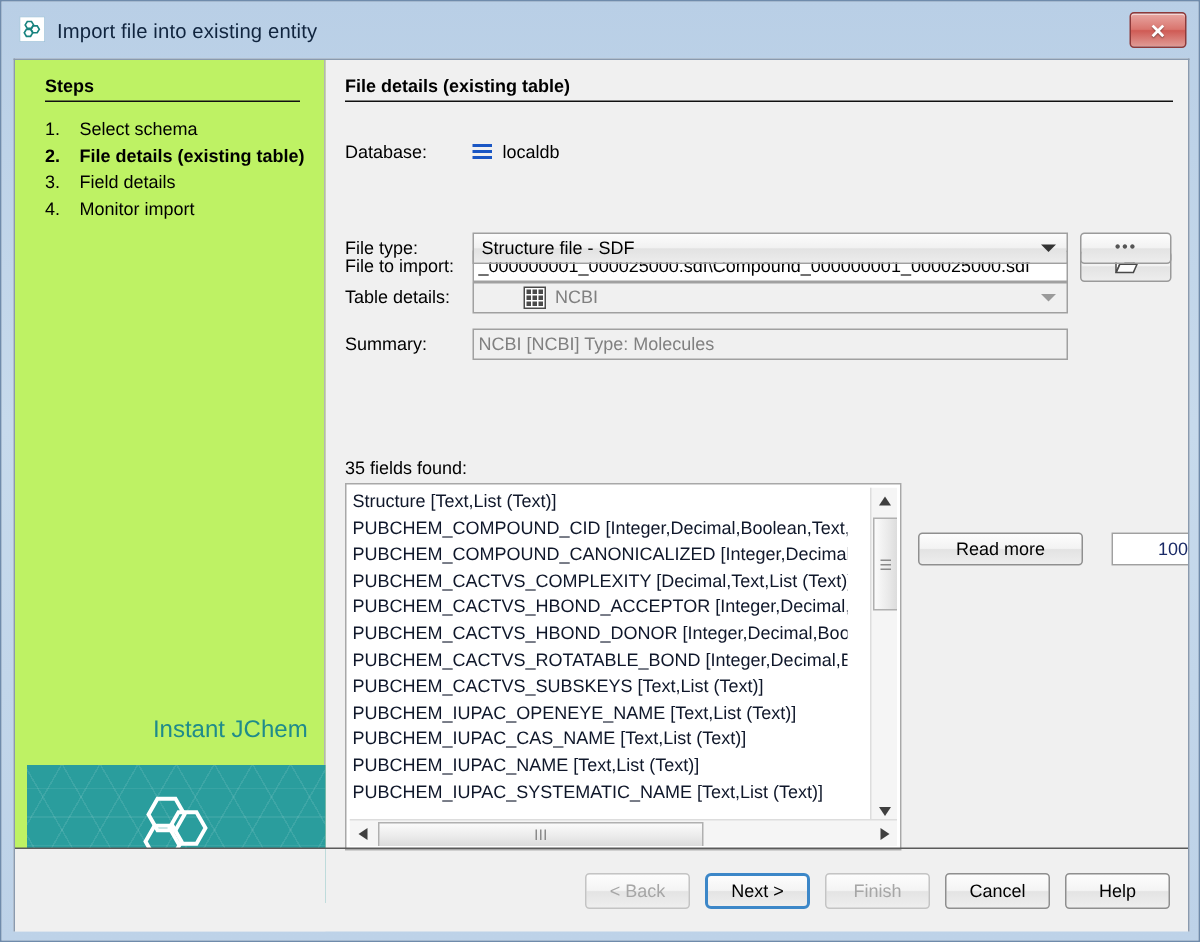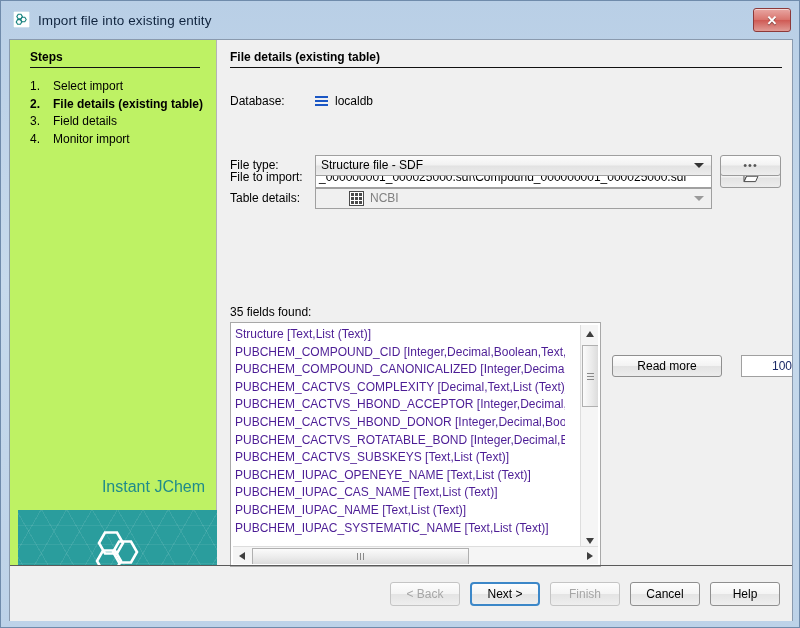--- a/index.html
+++ b/index.html
@@ -278,21 +278,21 @@
     overflow: hidden;
   }
   #fields-list {
     position: absolute;
     left: 2px; top: 1px;
     width: 330px;
     overflow: hidden;
   }
   .field-item {
     font-size: 12px;
-    color: #4c1d95;
+    color: #0f172a;
     line-height: 17.6px;
     height: 17.6px;
     white-space: nowrap;
     overflow: hidden;
     cursor: default;
   }
   
   #v-scroll {
     position: absolute;
     right: 0; top: 0;
@@ -463,21 +463,21 @@
     </div>
   </div>
 
   <div id="client">
 
     <div id="steps-panel">
       <div id="steps-title">Steps</div>
       <div id="steps-list">
         <div class="step-row">
           <span class="step-num">1.</span>
-          <span class="step-label">Select import</span>
+          <span class="step-label">Select schema</span>
         </div>
         <div class="step-row active">
           <span class="step-num">2.</span>
           <span class="step-label">File details (existing table)</span>
         </div>
         <div class="step-row">
           <span class="step-num">3.</span>
           <span class="step-label">Field details</span>
         </div>
         <div class="step-row">
@@ -549,20 +549,24 @@
               <i></i>
               <i></i>
               <i></i>
               <i></i>
             </span>
           <span class="combo-text">NCBI</span>
           <span class="caret dim"></span>
         </span>
       </div>
 
+      <div class="form-row" style="top:178px;">
+        <span class="form-label">Summary:</span>
+        <span class="txt readonly" style="width:397px;">NCBI [NCBI] Type: Molecules</span>
+      </div>
 
       <div id="fields-caption">35 fields found:</div>
 
       <div id="fields-box">
         <div id="fields-inner">
           <div id="fields-list">
             <div class="field-item">Structure [Text,List (Text)]</div>
             <div class="field-item">PUBCHEM_COMPOUND_CID [Integer,Decimal,Boolean,Text,L</div>
             <div class="field-item">PUBCHEM_COMPOUND_CANONICALIZED [Integer,Decimal,Bo</div>
             <div class="field-item">PUBCHEM_CACTVS_COMPLEXITY [Decimal,Text,List (Text)]</div>

